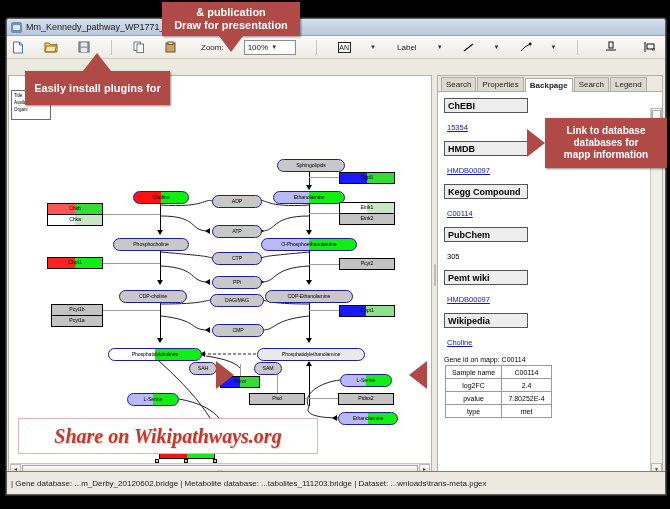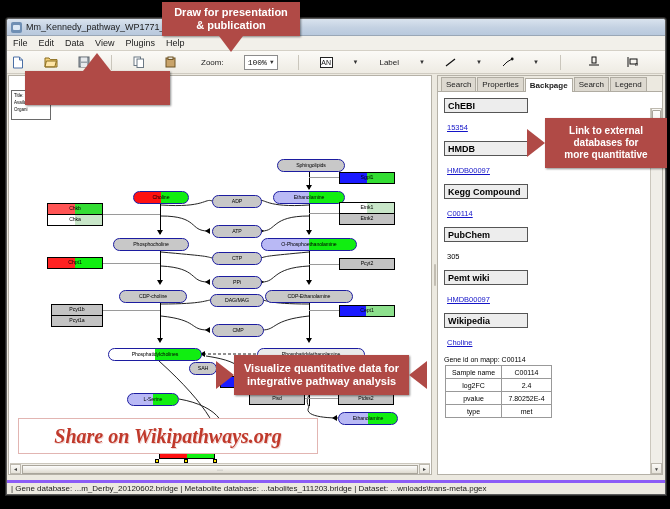--- a/index.html
+++ b/index.html
@@ -64,21 +64,21 @@
     width: 16px; height: 16px;
     display:flex; align-items:center; justify-content:center;
     border: 1px solid transparent; border-radius: 2px;
     position: relative;
   }
   .tb-sep { width:1px; height:15px; background:#cac6bc; margin:0 2px; flex:none; }
   .tb-label { font-size: 8px; color:#222; margin: 0 2px 0 6px; }
   .combo {
     height: 15px; background: #fff; border: 1px solid #8c8c8c;
     display: flex; align-items: center; justify-content: center;
-    font-size: 8px; padding: 0 4px 0 3px; color:#111;font-family:Liberation Mono, monospace;
+    font-size: 8px; padding: 0 18px 0 3px; color:#111;
   }
   .combo .arr { font-size: 6px; color:#333; padding-left:3px; }
   .zoom-combo { width: 66px; }
   .vis-combo  { width: 72px; margin-left: 4px; }
   .mini-arr { font-size:6px; color:#333; margin:0 1px 0 0; }
 
   
   .body-split { position:absolute; left:0; top:55px; right:0; bottom:18px; display:flex; }
   .canvas-pane {
     position: relative;
@@ -152,22 +152,22 @@
   .hscroll{
     position:absolute; left:1px; right:1px; bottom:0; height:11px;
     background:#f0eee8; border-top:1px solid #cbc7bd; display:flex; align-items:center;
   }
   .hscroll .lf,.hscroll .rt{ width:11px; height:10px; background:linear-gradient(#fbfaf7,#e6e3da);
     border:1px solid #bdb9af; font-size:5px; display:flex; align-items:center; justify-content:center;color:#444;}
   .hscroll .hthumb{ flex:1; height:9px; margin:0 1px; background:linear-gradient(#fdfdfc,#dedad0);
     border:1px solid #a9a59b; display:flex;align-items:center;justify-content:center; font-size:6px;color:#777;}
 
   .statusbar {
-    position:absolute; left:0; right:0; bottom:0; height:14px;
-    background:#ece9e0; border-top:3px solid #8b5cf6;
+    position:absolute; left:0; right:0; bottom:0; height:23px;
+    background:#ece9e0; border-top:1px solid #8b5cf6;
     display:flex; align-items:center; padding-left:4px;
     font-size: 8px; color:#1a1a1a; white-space:nowrap;
   }
 
   
   .pw { position:absolute; inset:0; }
   .node {
     position:absolute; font-size:5.2px; color:#000;
     display:flex; align-items:center; justify-content:center;
     text-align:center; line-height:1; white-space:nowrap;
@@ -241,28 +241,20 @@
 
 <div id="root">
 
   <div class="app-window">
 
     <div class="titlebar">
       <span class="title-ico"></span>
       <span class="title-text">Mm_Kennedy_pathway_WP1771_45176.gpml</span>
     </div>
 
-    <div class="menubar">
-      <span>File</span>
-      <span>Edit</span>
-      <span>Data</span>
-      <span>View</span>
-      <span>Plugins</span>
-      <span>Help</span>
-    </div>
 
     <div class="toolbar">
       <div class="tb-btn">
         <svg width="12" height="13" viewBox="0 0 12 13">
             <path d="M1.5 1h6l3 3v8h-9z" fill="#fff" stroke="#4a6fa5" stroke-width="1"></path>
             <path d="M7.5 1v3h3" fill="none" stroke="#4a6fa5"></path>
           </svg>
       </div>
       <div class="tb-btn">
         <svg width="14" height="12" viewBox="0 0 14 12">
@@ -653,47 +645,42 @@
       </div>
     </div>
 
     <div class="statusbar">
       <span>| Gene database: ...m_Derby_20120602.bridge | Metabolite database: ...tabolites_111203.bridge | Dataset: ...wnloads\trans-meta.pgex</span>
     </div>
   </div>
 
   <div class="callout" style="left:162px; top:2px; width:138px; height:34px; z-index:50;">
     <div>
+      <div>&amp; publication</div>
       <div>Draw for presentation</div>
-      <div>&amp; publication</div>
     </div>
   </div>
   <div class="tri tri-down" style="left:219px; top:36px; z-index:50;"></div>
 
   <div class="callout" style="left:25px; top:71px; width:145px; height:34px; z-index:50;">
     <div>
+      <div>Easily install plugins for</div>
     </div>
   </div>
   <div class="tri tri-up" style="left:83px; top:53px; z-index:50;"></div>
 
   <div class="callout" style="left:545px; top:118px; width:122px; height:50px; z-index:50; font-size:10px; line-height:12px;">
     <div>
-      <div>Link  to external</div>
+      <div>Link  to database</div>
       <div>databases  for</div>
-      <div>more quantitative</div>
+      <div>mapp information</div>
     </div>
   </div>
   <div class="tri tri-right" style="left:527px; top:129px; z-index:50;"></div>
 
-  <div class="callout" style="left:234px; top:355px; width:175px; height:40px; z-index:50;">
-    <div>
-      <div>Visualize quantitative data  for</div>
-      <div>integrative pathway analysis</div>
-    </div>
-  </div>
   <div class="tri tri-right" style="left:216px; top:361px; z-index:50;"></div>
   <div class="tri tri-left" style="left:409px; top:361px; z-index:50;"></div>
 
   <div class="share-box">
     <span>Share on Wikipathways.org</span>
   </div>
 
 </div>
 
 </body></html>

